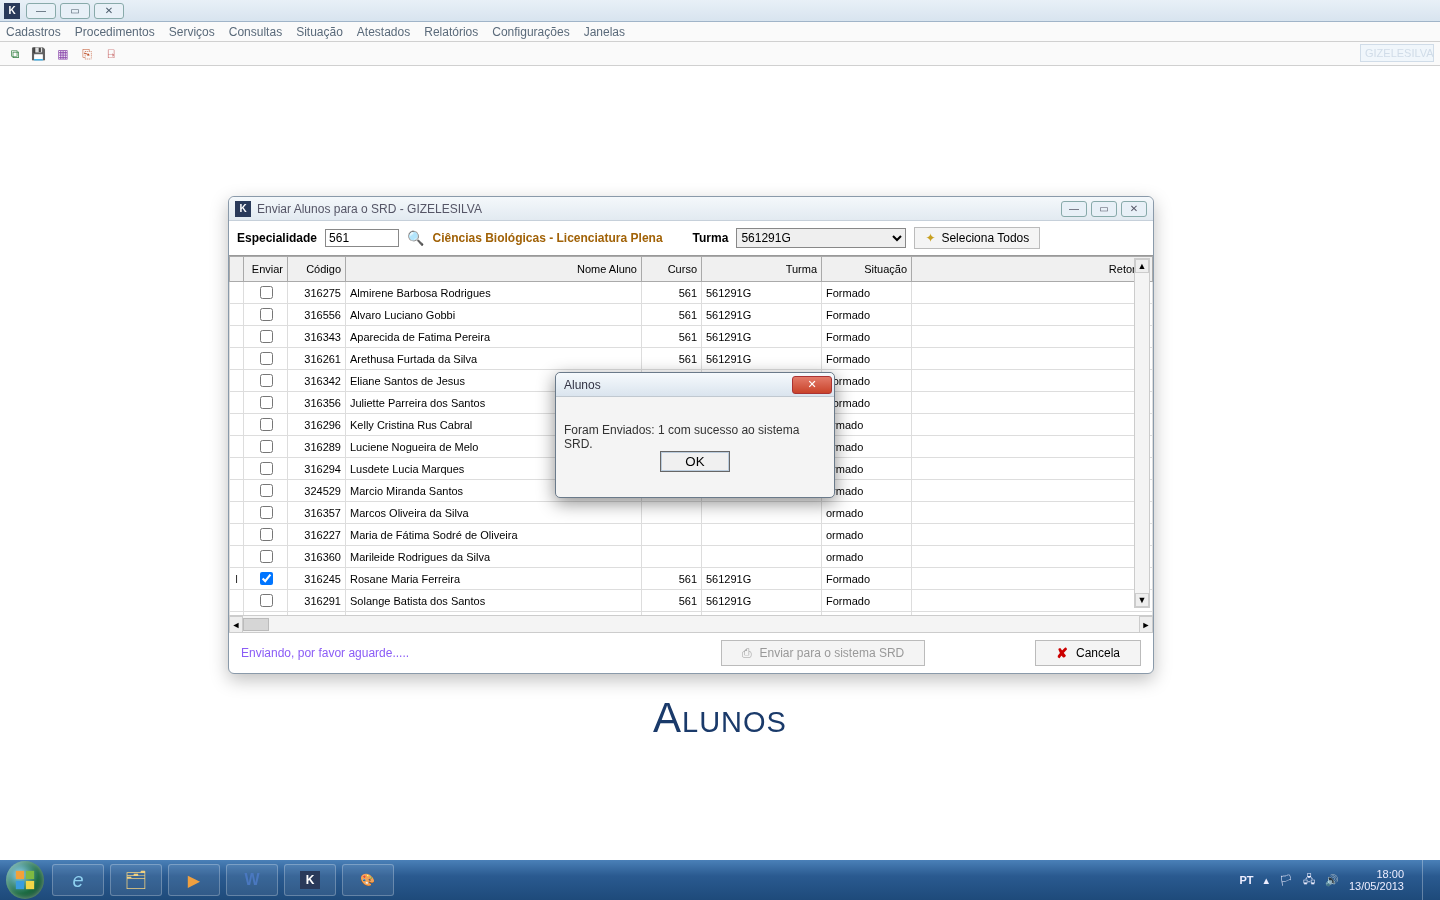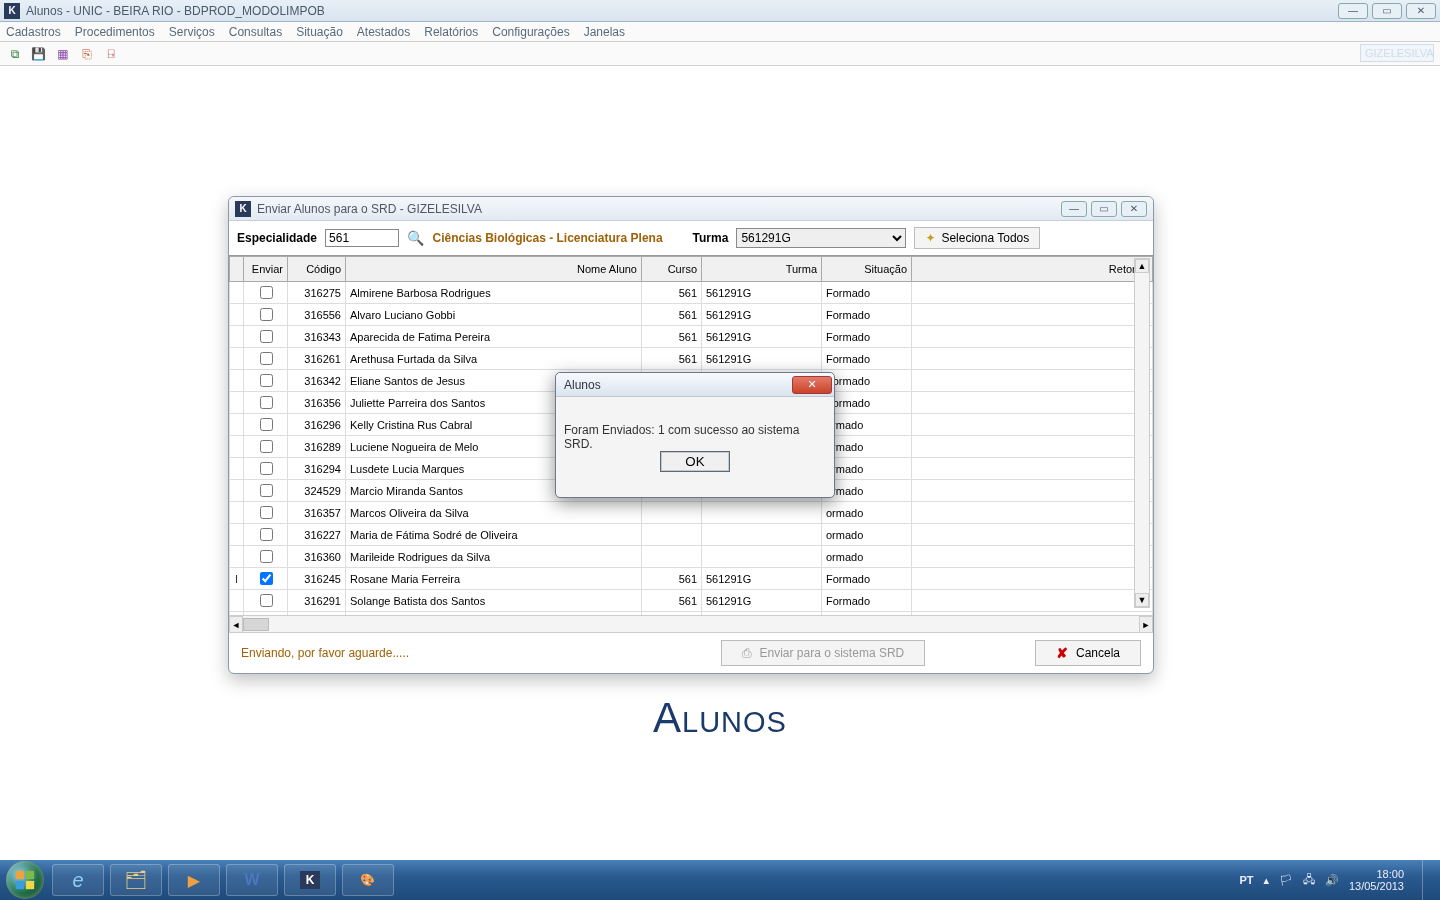--- a/index.html
+++ b/index.html
@@ -233,21 +233,21 @@
   }
   .vscroll .arr-d { position:absolute; bottom:0; width:100%; }
   
   .child-bottom {
     height: 40px;
     display: flex;
     align-items: center;
     padding: 0 12px;
     gap: 20px;
   }
-  .status-text { color: #a16207; font-size: 12px; flex:0 0 auto; margin-right:auto; }
+  .status-text { color: #8b5cf6; font-size: 12px; flex:0 0 auto; margin-right:auto; }
   .big-btn {
     border: 1px solid #bbb;
     background: #f4f4f4;
     height: 26px;
     padding: 0 20px;
     display: flex;
     align-items: center;
     gap: 8px;
     cursor: pointer;
   }
@@ -359,21 +359,20 @@
   }
   .tray .clock { text-align:right; line-height:1.1; }
   .tray .lang { font-weight:bold; }
   .show-desktop { width:12px; height:40px; border-left:1px solid rgba(255,255,255,0.3); margin-left:8px; }
 </style>
 </head>
 <body>
 
 <div class="app-titlebar">
   <span class="logo">K</span>
-  <span class="title">Alunos - UNIC - BEIRA RIO - BDPROD_MODOLIMPOB</span>
   <div class="win-controls">
     <div class="win-btn">—</div>
     <div class="win-btn">▭</div>
     <div class="win-btn">✕</div>
   </div>
 </div>
 
 <div class="menubar">
   <span>Cadastros</span>
   <span>Procedimentos</span>

